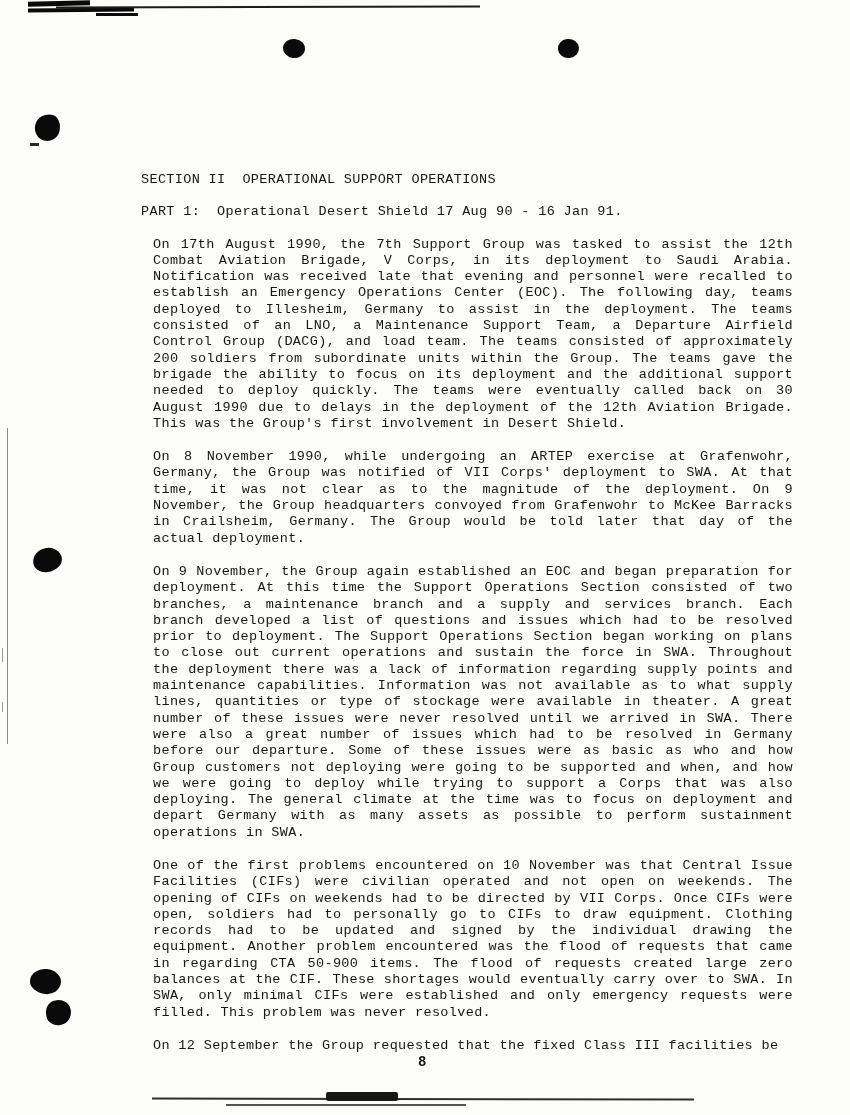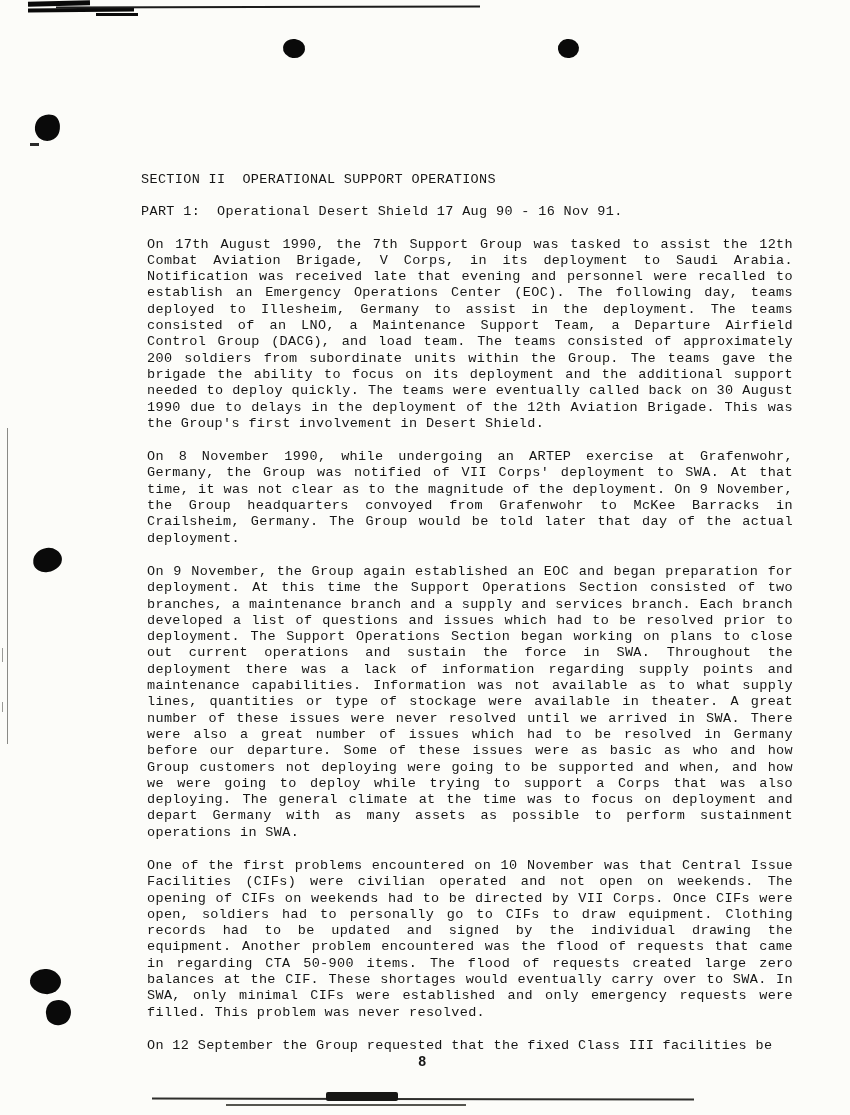--- a/index.html
+++ b/index.html
@@ -27,21 +27,21 @@
     font-size: 13.5px;
     line-height: 16.3px;
     letter-spacing: 0.35px;
   }
   .heading {
     white-space: pre-wrap;
     margin: 0 0 16px 0;
     font-weight: normal;
   }
   .para {
-    margin: 0 0 17px 6px;
+    margin: 0 0 17px 12px;
     text-align: justify;
     text-justify: inter-word;
   }
   .page-number {
     position: absolute;
     left: 418px;
     top: 1054px;
     font-size: 14px;
     font-weight: bold;
   }
@@ -83,21 +83,21 @@
   <div class="art blob-3b"></div>
   <div class="art vline"></div>
   <div class="art tick-1"></div>
   <div class="art tick-2"></div>
   <div class="art bline"></div>
   <div class="art bline2"></div>
   <div class="art bsmudge"></div>
 
   <div class="content">
     <div class="heading">SECTION II  OPERATIONAL SUPPORT OPERATIONS</div>
-    <div class="heading part">PART 1:  Operational Desert Shield 17 Aug 90 - 16 Nov 91.</div>
+    <div class="heading part">PART 1:  Operational Desert Shield 17 Aug 90 - 16 Jan 91.</div>
     <p class="para">On 17th August 1990, the 7th Support Group was tasked to assist the 12th Combat Aviation Brigade, V Corps, in its deployment to Saudi Arabia. Notification was received late that evening and personnel were recalled to establish an Emergency Operations Center (EOC). The following day, teams deployed to Illesheim, Germany to assist in the deployment. The teams consisted of an LNO, a Maintenance Support Team, a Departure Airfield Control Group (DACG), and load team. The teams consisted of approximately 200 soldiers from subordinate units within the Group. The teams gave the brigade the ability to focus on its deployment and the additional support needed to deploy quickly. The teams were eventually called back on 30 August 1990 due to delays in the deployment of the 12th Aviation Brigade. This was the Group's first involvement in Desert Shield.</p>
     <p class="para">On 8 November 1990, while undergoing an ARTEP exercise at Grafenwohr, Germany, the Group was notified of VII Corps' deployment to SWA. At that time, it was not clear as to the magnitude of the deployment. On 9 November, the Group headquarters convoyed from Grafenwohr to McKee Barracks in Crailsheim, Germany. The Group would be told later that day of the actual deployment.</p>
     <p class="para">On 9 November, the Group again established an EOC and began preparation for deployment. At this time the Support Operations Section consisted of two branches, a maintenance branch and a supply and services branch. Each branch developed a list of questions and issues which had to be resolved prior to deployment. The Support Operations Section began working on plans to close out current operations and sustain the force in SWA. Throughout the deployment there was a lack of information regarding supply points and maintenance capabilities. Information was not available as to what supply lines, quantities or type of stockage were available in theater. A great number of these issues were never resolved until we arrived in SWA. There were also a great number of issues which had to be resolved in Germany before our departure. Some of these issues were as basic as who and how Group customers not deploying were going to be supported and when, and how we were going to deploy while trying to support a Corps that was also deploying. The general climate at the time was to focus on deployment and depart Germany with as many assets as possible to perform sustainment operations in SWA.</p>
     <p class="para">One of the first problems encountered on 10 November was that Central Issue Facilities (CIFs) were civilian operated and not open on weekends. The opening of CIFs on weekends had to be directed by VII Corps. Once CIFs were open, soldiers had to personally go to CIFs to draw equipment. Clothing records had to be updated and signed by the individual drawing the equipment. Another problem encountered was the flood of requests that came in regarding CTA 50-900 items. The flood of requests created large zero balances at the CIF. These shortages would eventually carry over to SWA. In SWA, only minimal CIFs were established and only emergency requests were filled. This problem was never resolved.</p>
     <p class="para">On 12 September the Group requested that the fixed Class III facilities be</p>
   </div>
 
   <div class="page-number">8</div>
 
 </div>

